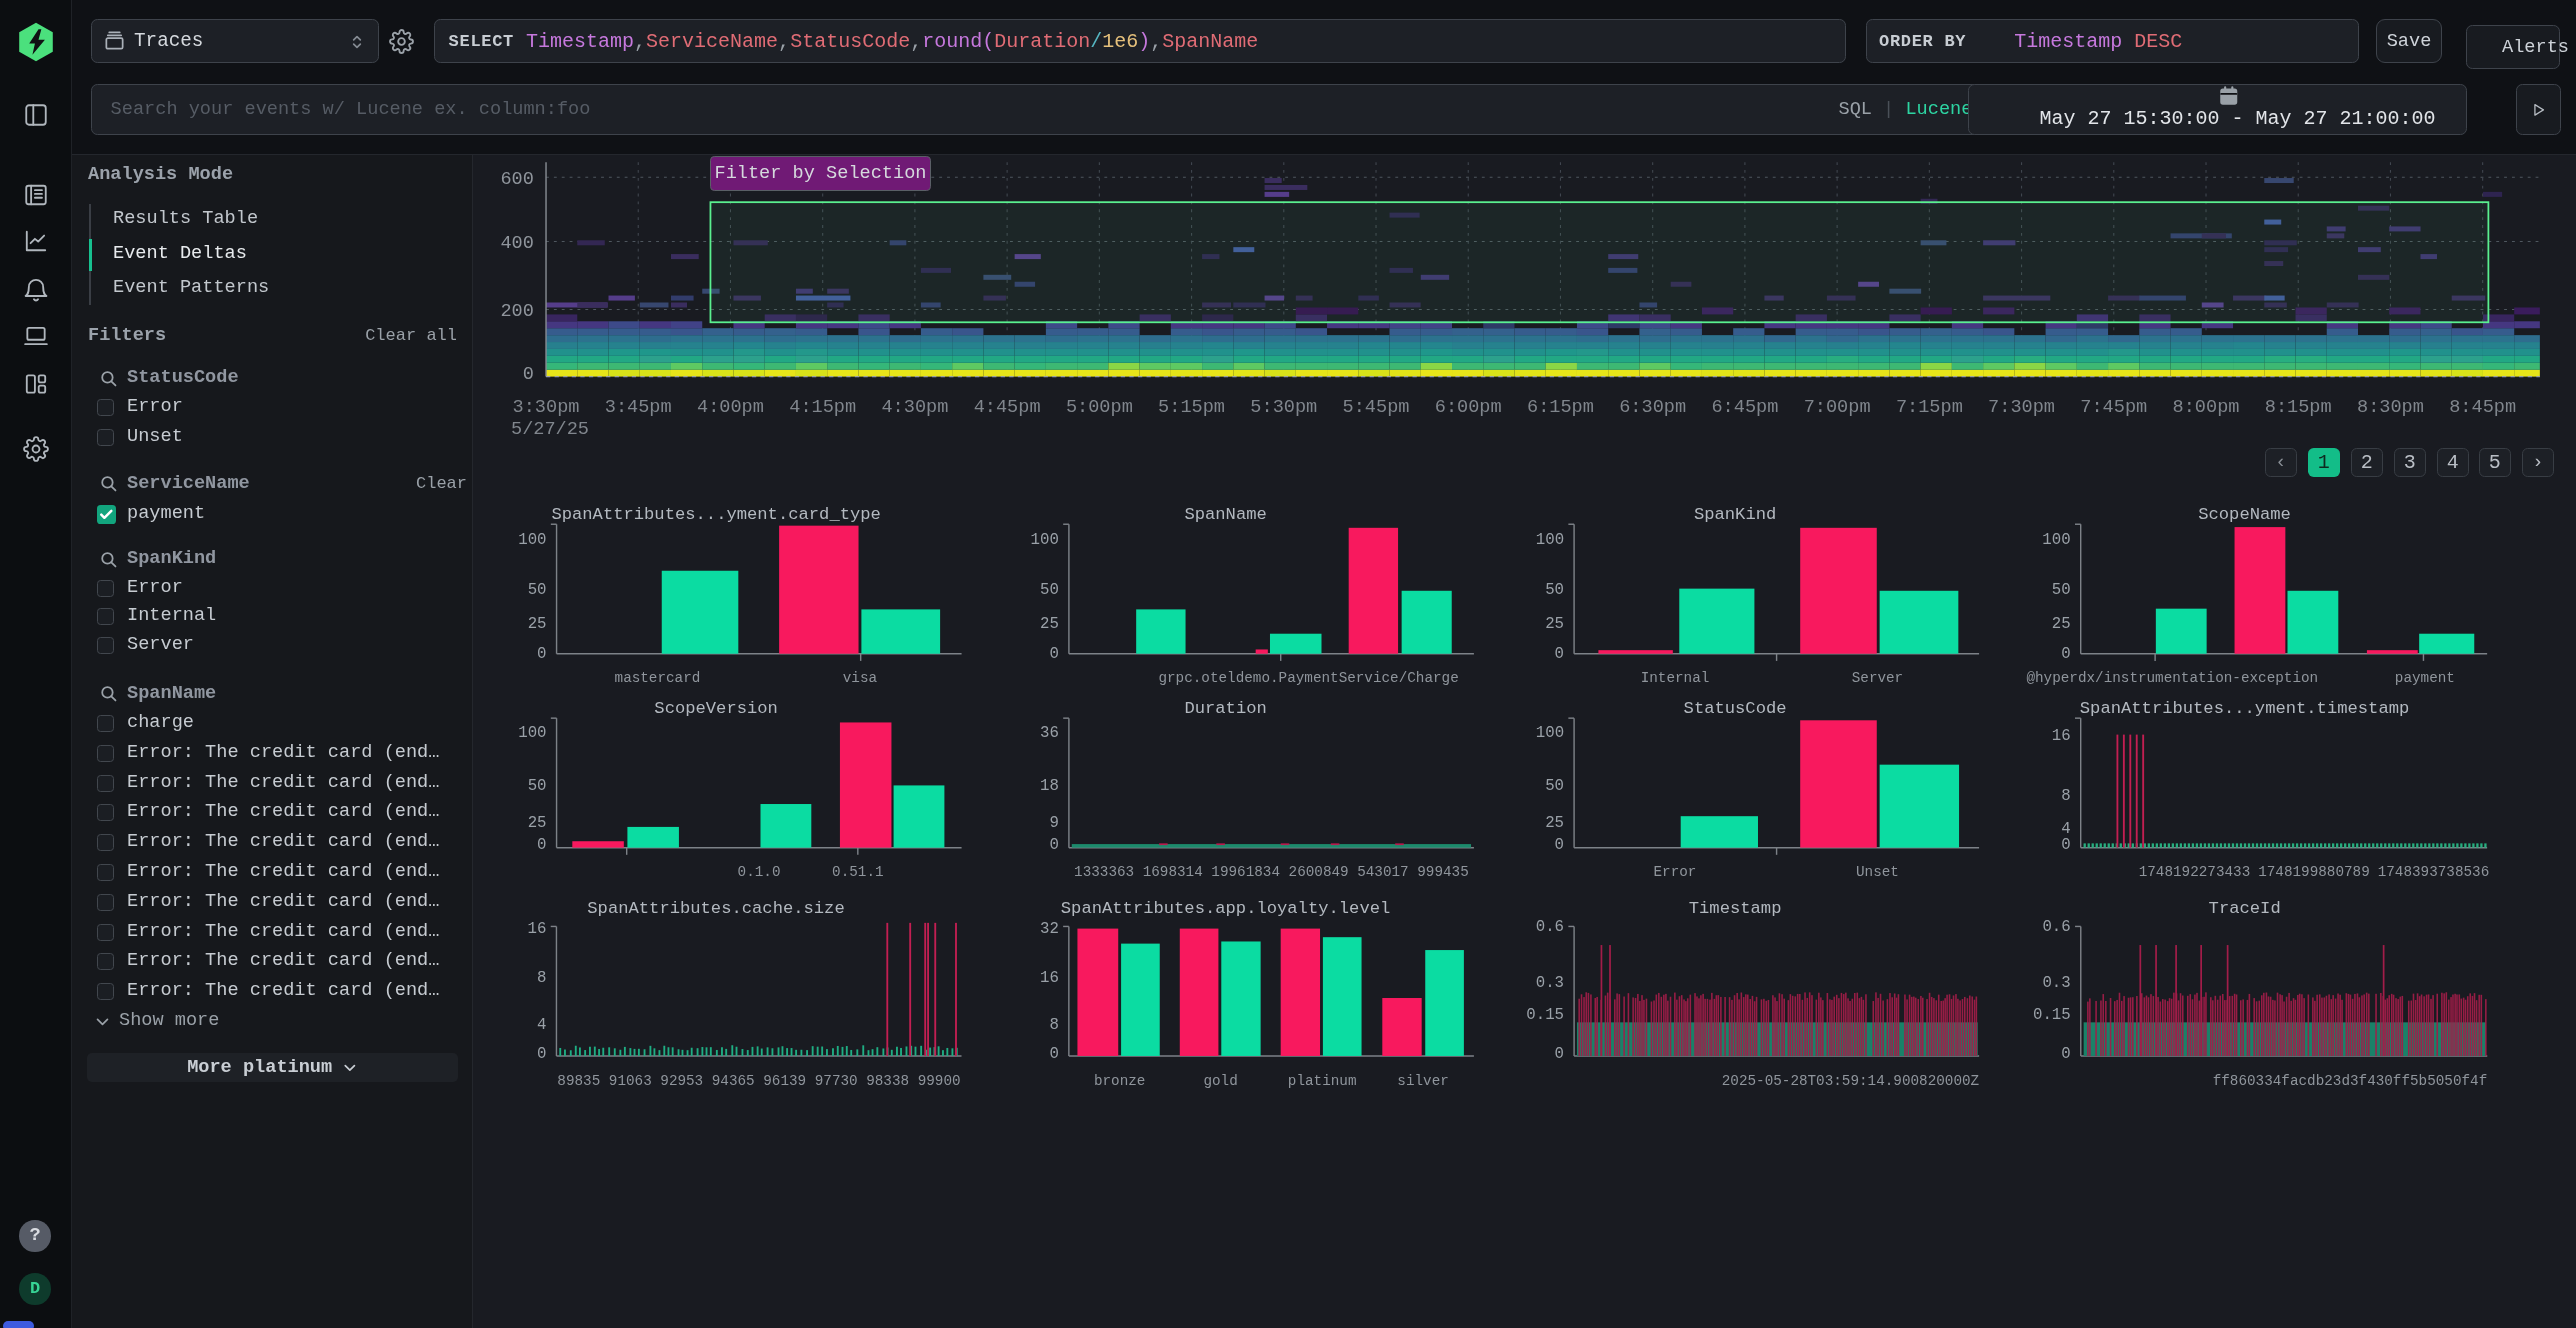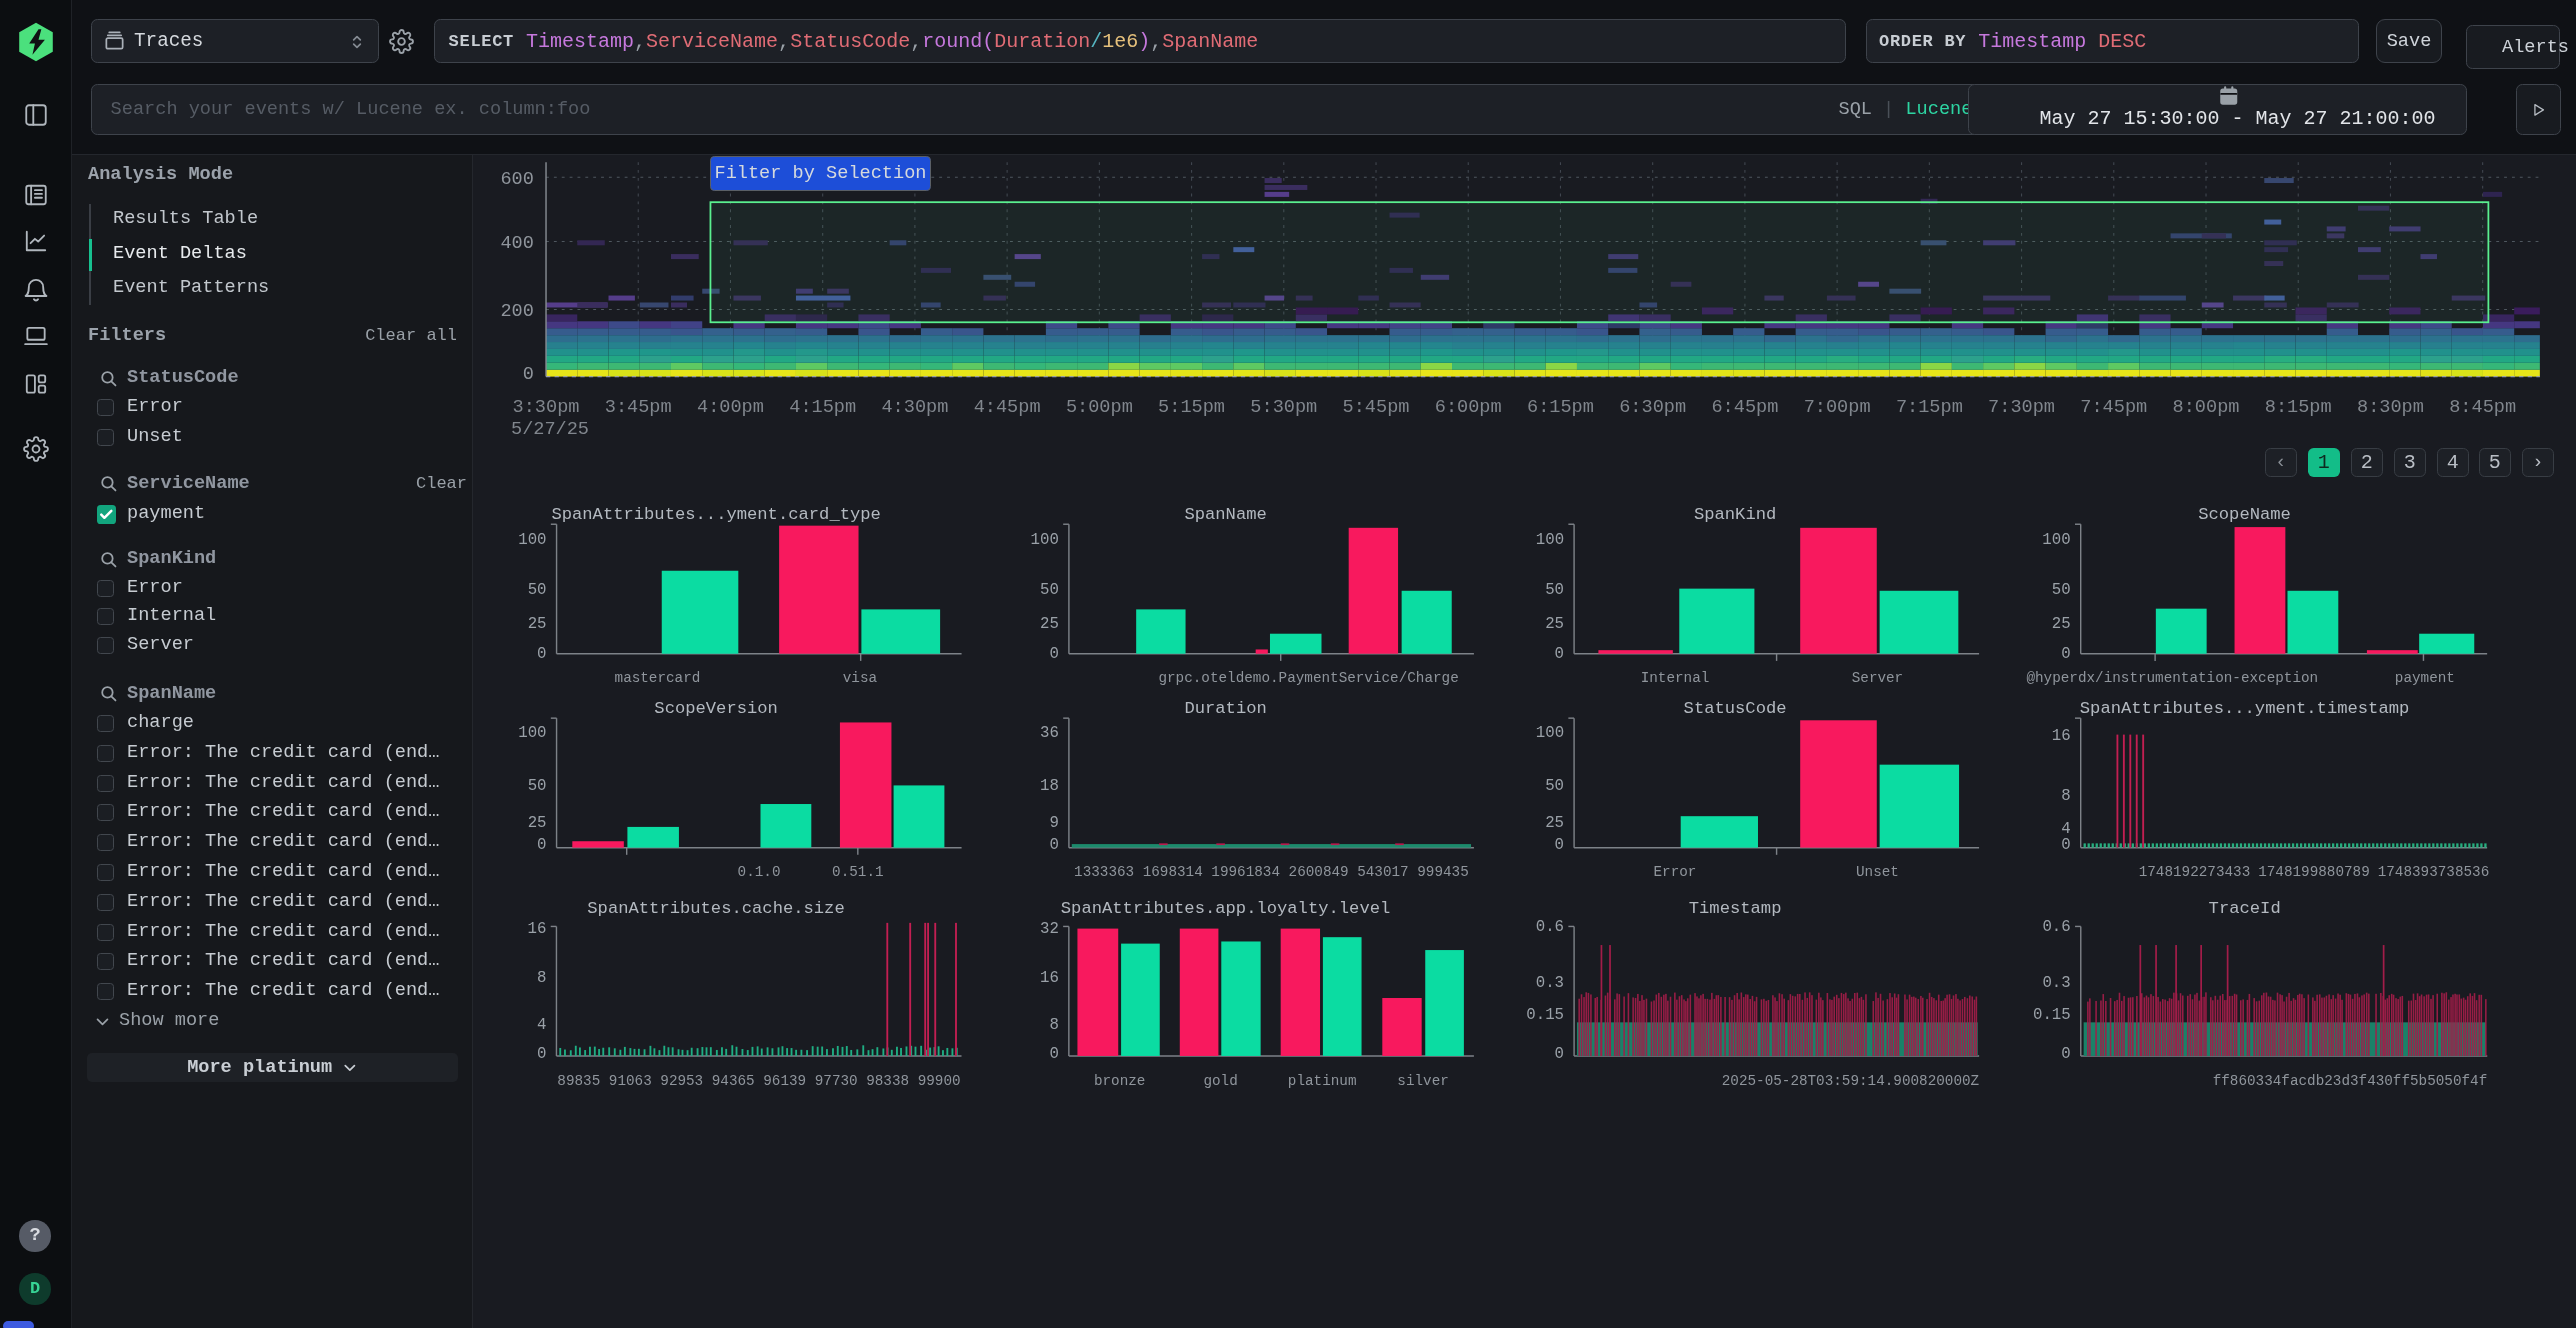--- a/index.html
+++ b/index.html
@@ -27,21 +27,21 @@
 <svg class="abs" style="left:389px;top:29px;" width="25" height="25" viewBox="0 0 24 24" fill="none" stroke="#9aa1a8" stroke-width="1.8" stroke-linecap="round" stroke-linejoin="round">
   <circle cx="12" cy="12" r="3.2"></circle>
   <path d="M19.4 15a1.7 1.7 0 0 0 .34 1.87l.06.06a2 2 0 1 1-2.83 2.83l-.06-.06a1.7 1.7 0 0 0-1.87-.34 1.7 1.7 0 0 0-1 1.55V21a2 2 0 1 1-4 0v-.09a1.7 1.7 0 0 0-1-1.55 1.7 1.7 0 0 0-1.87.34l-.06.06a2 2 0 1 1-2.83-2.83l.06-.06a1.7 1.7 0 0 0 .34-1.87 1.7 1.7 0 0 0-1.55-1H3a2 2 0 1 1 0-4h.09a1.7 1.7 0 0 0 1.55-1 1.7 1.7 0 0 0-.34-1.87l-.06-.06a2 2 0 1 1 2.83-2.83l.06.06a1.7 1.7 0 0 0 1.87.34h.09a1.7 1.7 0 0 0 1-1.55V3a2 2 0 1 1 4 0v.09a1.7 1.7 0 0 0 1 1.55 1.7 1.7 0 0 0 1.87-.34l.06-.06a2 2 0 1 1 2.83 2.83l-.06.06a1.7 1.7 0 0 0-.34 1.87v.09a1.7 1.7 0 0 0 1.55 1H21a2 2 0 1 1 0 4h-.09a1.7 1.7 0 0 0-1.55 1z"></path>
 </svg>
 
 <div class="abs inp row" style="left:434px;top:19.3px;width:1412px;height:44px;padding-left:13.6px;white-space:nowrap;">
   <span style="font-size:17px;font-weight:bold;color:#c8cdd3;letter-spacing:0.7px;">SELECT</span>
   <span style="font-size:20px;">&nbsp;<span style="color:#c678dd">Timestamp</span><span style="color:#9aa1a8">,</span><span style="color:#e06c75">ServiceName</span><span style="color:#9aa1a8">,</span><span style="color:#e06c75">StatusCode</span><span style="color:#9aa1a8">,</span><span style="color:#c678dd">round(</span><span style="color:#e06c75">Duration</span><span style="color:#56b6c2">/</span><span style="color:#e5c07b">1e6</span><span style="color:#c678dd">)</span><span style="color:#9aa1a8">,</span><span style="color:#e06c75">SpanName</span></span>
 </div>
 
-<div class="abs inp row" style="left:1866px;top:19.3px;width:493px;height:44px;padding-left:12px;white-space:nowrap;">
+<div class="abs inp row" style="left:1866px;top:19.3px;width:493px;height:44px;padding-left:12px;white-space:nowrap;gap:36px;">
   <span style="font-size:17px;font-weight:bold;color:#c8cdd3;letter-spacing:0.7px;">ORDER&nbsp;BY</span>
   <span style="font-size:20px;">&nbsp;<span style="color:#c678dd">Timestamp</span> <span style="color:#e06c75">DESC</span></span>
 </div>
 <div class="abs btn" style="left:2376px;top:19.3px;width:66px;height:44px;border-radius:9px;">Save</div>
 <div class="abs btn" style="left:2466px;top:25px;width:94px;height:44px;padding-left:45px;">Alerts</div>
 
 <div class="abs inp row" style="left:91px;top:84px;width:1901px;height:51px;padding:0 18.6px;">
   <span style="font-size:18.6px;color:#565c65;">Search your events w/ Lucene ex. column:foo</span>
   <span style="margin-left:auto;font-size:18.6px;color:#9aa1a8;">SQL <span style="color:#4a5058">|</span> <span style="color:#2dd4a2">Lucene</span></span>
 </div>
@@ -784,21 +784,21 @@
     <text x="1908" y="359" font-size="26" fill="#80868d" text-anchor="middle">7:00pm</text>
     <text x="2037" y="359" font-size="26" fill="#80868d" text-anchor="middle">7:15pm</text>
     <text x="2166" y="359" font-size="26" fill="#80868d" text-anchor="middle">7:30pm</text>
     <text x="2295" y="359" font-size="26" fill="#80868d" text-anchor="middle">7:45pm</text>
     <text x="2424" y="359" font-size="26" fill="#80868d" text-anchor="middle">8:00pm</text>
     <text x="2553" y="359" font-size="26" fill="#80868d" text-anchor="middle">8:15pm</text>
     <text x="2682" y="359" font-size="26" fill="#80868d" text-anchor="middle">8:30pm</text>
     <text x="2811" y="359" font-size="26" fill="#80868d" text-anchor="middle">8:45pm</text>
     <text x="53" y="390" font-size="26" fill="#80868d" text-anchor="start">5/27/25</text>
   </svg>
-<div class="abs" style="left:710px;top:156px;width:221px;height:35px;background:#1d4ed8;border:1.4px solid #5a5f66;border-radius:4.3px;display:flex;align-items:center;justify-content:center;font-size:18.6px;color:#d5d9dd;">Filter by Selection</div>
+<div class="abs" style="left:710px;top:156px;width:221px;height:35px;background:#701a75;border:1.4px solid #5a5f66;border-radius:4.3px;display:flex;align-items:center;justify-content:center;font-size:18.6px;color:#d5d9dd;">Filter by Selection</div>
 <div class="abs" style="left:2265px;top:448px;width:31.5px;height:29px;border-radius:5.7px;background:#1d2026;border:1.4px solid #383d44;color:#878d94;display:flex;align-items:center;justify-content:center;font-size:18.6px;">‹</div>
 <div class="abs" style="left:2308px;top:448px;width:31.5px;height:29px;border-radius:5.7px;background:#13bd88;color:#0e2a20;display:flex;align-items:center;justify-content:center;font-size:20px;">1</div>
 <div class="abs" style="left:2351px;top:448px;width:31.5px;height:29px;border-radius:5.7px;background:#1d2026;border:1.4px solid #383d44;color:#b9bec5;display:flex;align-items:center;justify-content:center;font-size:20px;">2</div>
 <div class="abs" style="left:2394px;top:448px;width:31.5px;height:29px;border-radius:5.7px;background:#1d2026;border:1.4px solid #383d44;color:#b9bec5;display:flex;align-items:center;justify-content:center;font-size:20px;">3</div>
 <div class="abs" style="left:2437px;top:448px;width:31.5px;height:29px;border-radius:5.7px;background:#1d2026;border:1.4px solid #383d44;color:#b9bec5;display:flex;align-items:center;justify-content:center;font-size:20px;">4</div>
 <div class="abs" style="left:2479px;top:448px;width:31.5px;height:29px;border-radius:5.7px;background:#1d2026;border:1.4px solid #383d44;color:#b9bec5;display:flex;align-items:center;justify-content:center;font-size:20px;">5</div>
 <div class="abs" style="left:2522px;top:448px;width:31.5px;height:29px;border-radius:5.7px;background:#1d2026;border:1.4px solid #383d44;color:#b9bec5;display:flex;align-items:center;justify-content:center;font-size:18.6px;">›</div>
 <svg class="abs" style="left:472px;top:472px;" width="2104" height="644" font-family="Liberation Mono,monospace" viewBox="0 0 2940 900">
     <text x="341" y="66" font-size="24" fill="#b3b9c0" text-anchor="middle" font-weight="normal">SpanAttributes...yment.card_type</text>
     <line x1="118.0" y1="73.0" x2="118.0" y2="254.0" stroke="#7d8288" stroke-width="2"></line>

